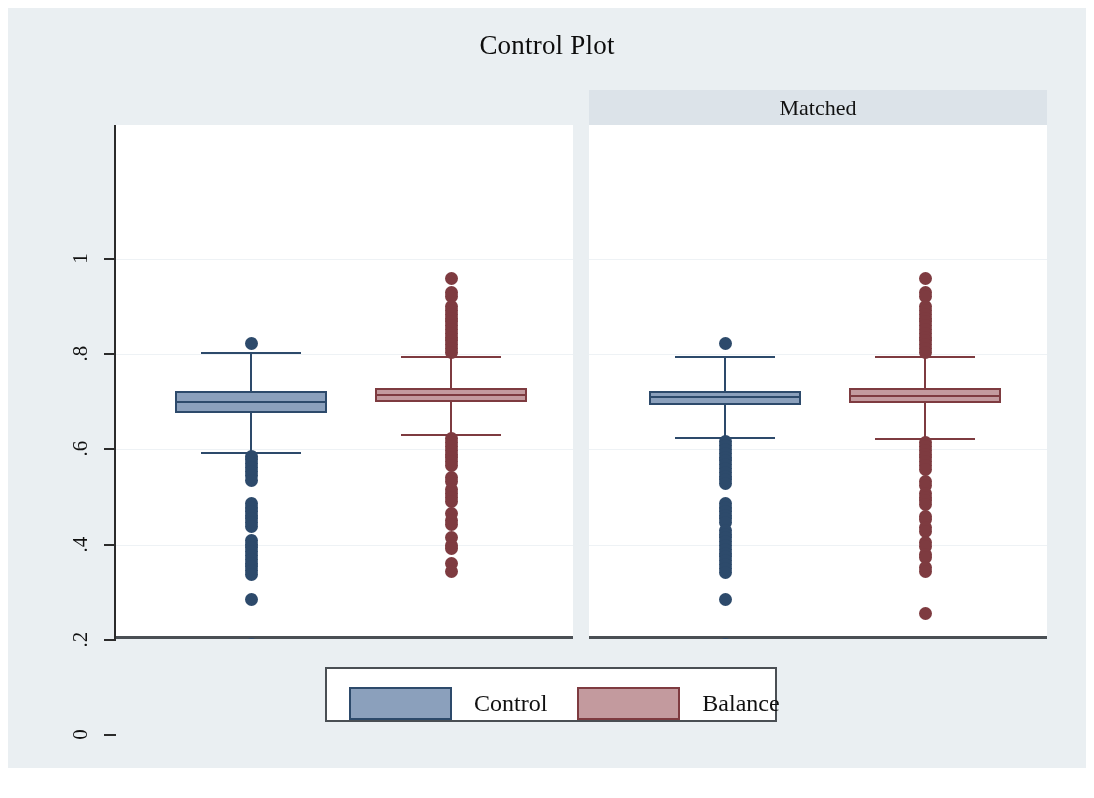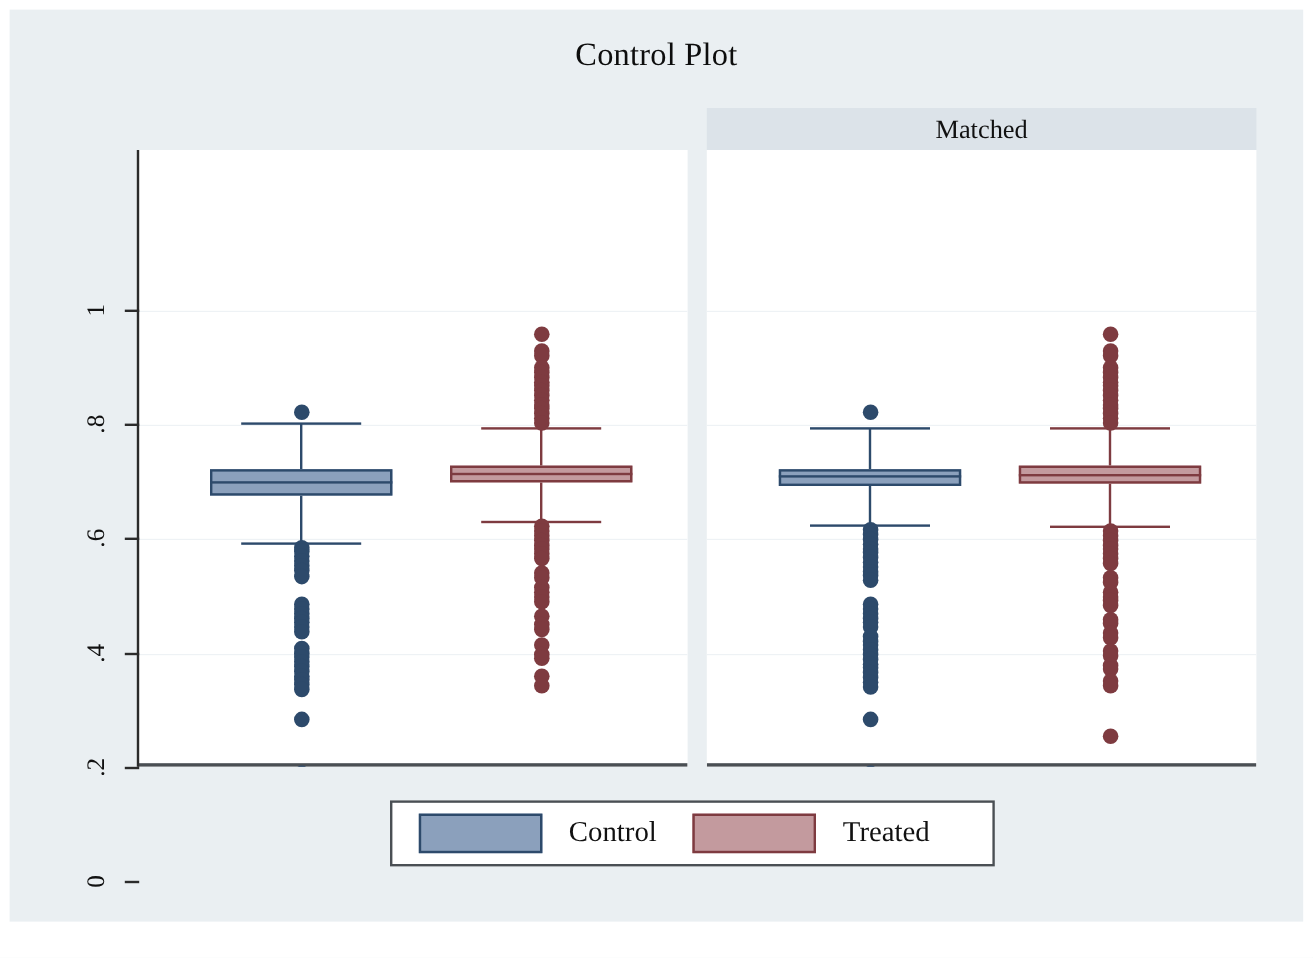--- a/index.html
+++ b/index.html
@@ -94,24 +94,24 @@
   .bp-box{position:absolute;box-sizing:border-box;}
   .bp-median{position:absolute;height:2px;}
   .bp-stem{position:absolute;width:2px;}
   .bp-cap{position:absolute;height:2px;}
   .bp-pt{position:absolute;border-radius:50%;}
 
   
   #legend{
     position:absolute;
     left:317px;top:659px;
-    width:504px;height:55px;
+    width:452px;height:55px;
     background:#ffffff;
     border:2px solid #4a4f54;
-    display:flex;align-items:center;
+    display:flex;align-items:flex-end;
     box-sizing:border-box;
   }
   .legend-item{display:flex;align-items:center;}
   .legend-swatch{
     width:103px;height:33px;
     box-sizing:border-box;
     border-width:2px;border-style:solid;
   }
   .legend-label{
     font-size:24px;color:#111;
@@ -334,18 +334,18 @@
       </div>
     <div id="yaxis-title"></div>
 
     <div id="legend">
       <div class="legend-item" style="margin-left:22px;">
         <div class="legend-swatch" id="sw-control" style="background: rgb(139, 160, 188); border-color: rgb(45, 74, 107);"></div>
         <div class="legend-label">Control</div>
       </div>
       <div class="legend-item">
         <div class="legend-swatch" id="sw-treated" style="background: rgb(195, 154, 158); border-color: rgb(126, 59, 64);"></div>
-        <div class="legend-label">Treated</div>
+        <div class="legend-label">Balance</div>
       </div>
     </div>
 
   </div>
 </div>
 
 </body></html>

